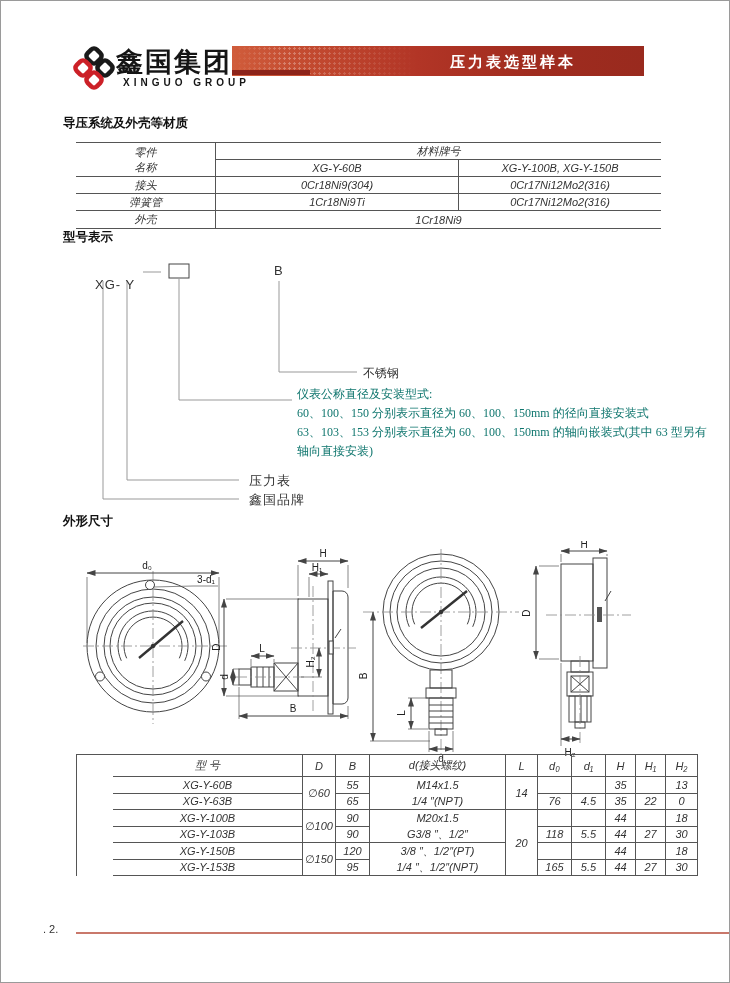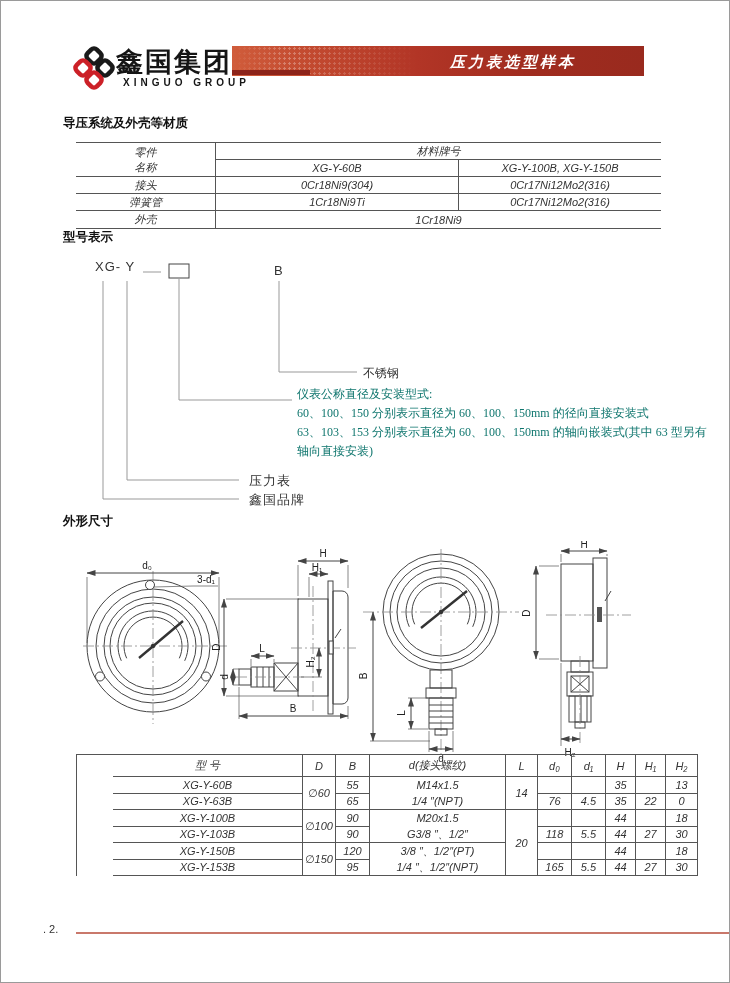--- a/index.html
+++ b/index.html
@@ -4,21 +4,21 @@
 <style>
   html,body{margin:0;padding:0;background:#fff;}
   .page{position:relative;width:730px;height:983px;background:#fff;border:1px solid #9a9a9a;
         box-sizing:border-box;font-family:"Liberation Sans","DejaVu Sans",sans-serif;color:#222;overflow:hidden;}
   .abs{position:absolute;}
 
   
   .company-cn{left:115px;top:43px;font-size:27px;font-weight:900;letter-spacing:2px;color:#151515;}
   .company-en{left:122px;top:76px;font-size:10px;font-weight:bold;letter-spacing:4px;color:#151515;}
   .banner{left:231px;top:45px;width:412px;height:30px;
-          background:linear-gradient(90deg,#d05c3b 0%,#c34b30 18%,#b23526 45%,#a02c1f 72%,#992a1e 100%);font-style:italic;}
+          background:linear-gradient(90deg,#d05c3b 0%,#c34b30 18%,#b23526 45%,#a02c1f 72%,#992a1e 100%);}
   .banner::before{content:"";position:absolute;left:0;top:0;width:45%;height:100%;
           background-image:radial-gradient(rgba(255,255,255,0.30) 1px,transparent 1.4px);
           background-size:5px 5px;
           -webkit-mask-image:linear-gradient(90deg,transparent 0%,#000 30%,transparent 100%);
           mask-image:linear-gradient(90deg,transparent 0%,#000 30%,transparent 100%);}
   .banner-stripe{position:absolute;left:0;top:24px;width:78px;height:5px;background:#8d241a;}
   .banner-title{position:absolute;right:68px;top:7px;font-size:15px;font-weight:bold;color:#fff;letter-spacing:3px;}
 
   .sec-title{font-size:12.5px;font-weight:bold;color:#111;}
 
@@ -120,21 +120,21 @@
   <div class="abs sec-title" style="left:62px;top:228px">型号表示</div>
 
   <svg class="abs" style="left:60px;top:255px" width="650" height="255" viewBox="0 0 650 255">
     <line class="gline" x1="82" y1="16" x2="100" y2="16"></line>
     <rect class="ln" x="108" y="8" width="20" height="14"></rect>
     <path class="gline" d="M42,25 V243 H178"></path>
     <path class="gline" d="M66,25 V224 H178"></path>
     <path class="gline" d="M118,23 V144 H231"></path>
     <path class="gline" d="M218,25 V116 H296"></path>
   </svg>
-  <div class="abs dg-label" style="left:94px;top:258px">XG- Y</div>
+  <div class="abs dg-label" style="left:94px;top:276px">XG- Y</div>
   <div class="abs dg-label" style="left:273px;top:262px">B</div>
   <div class="abs dg-small" style="left:362px;top:364px">不锈钢</div>
   <div class="abs dg-block" style="left:296px;top:384px">
     <div>仪表公称直径及安装型式:</div>
     <div>60、100、150 分别表示直径为 60、100、150mm 的径向直接安装式</div>
     <div>63、103、153 分别表示直径为 60、100、150mm 的轴向嵌装式(其中 63 型另有</div>
     <div>轴向直接安装)</div>
   </div>
   <div class="abs dg-label" style="left:248px;top:471px">压力表</div>
   <div class="abs dg-label" style="left:248px;top:490px">鑫国品牌</div>

